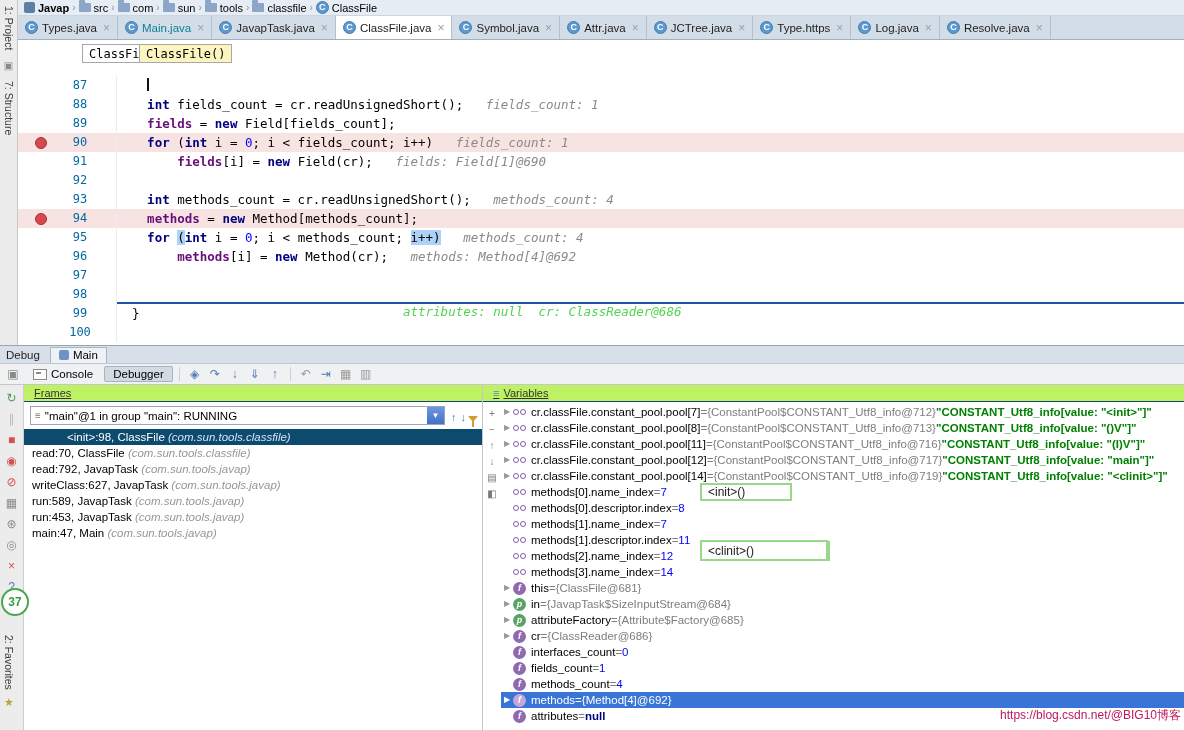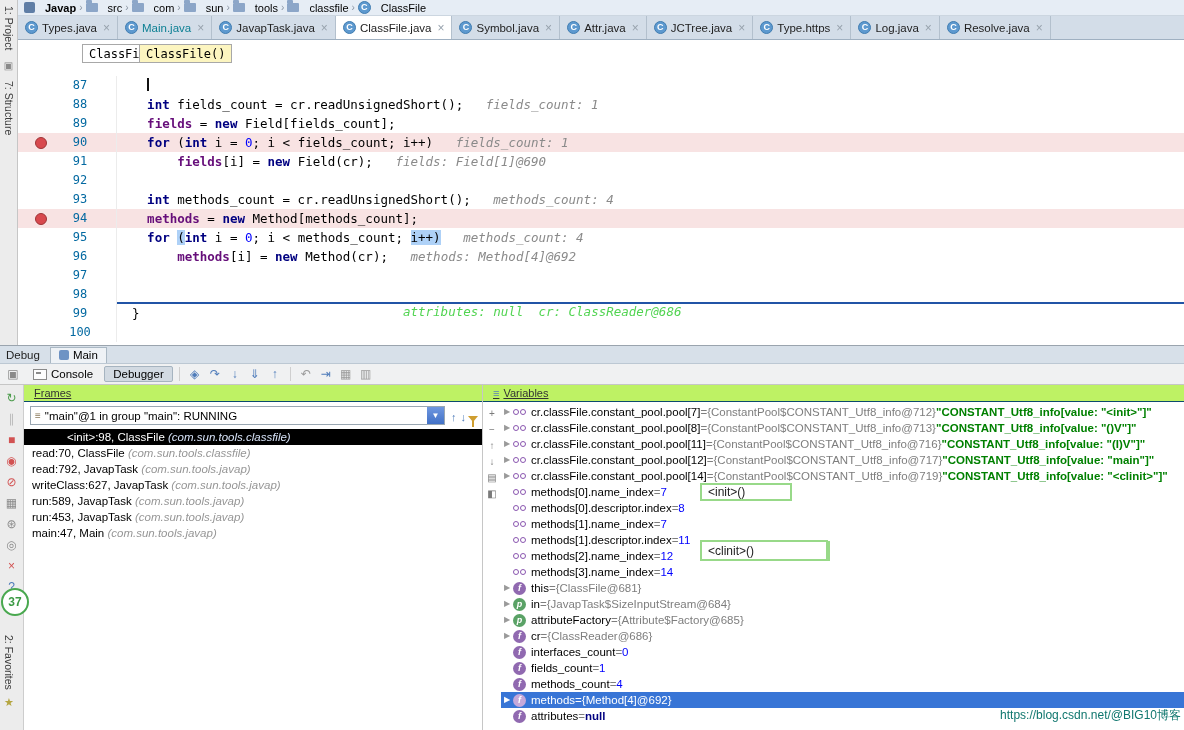--- a/index.html
+++ b/index.html
@@ -6,21 +6,21 @@
   #app{position:relative;width:1184px;height:730px;background:#ececec;font-family:"Liberation Sans",sans-serif;overflow:hidden;}
 
   
   #stripe{position:absolute;left:0;top:0;width:18px;height:345px;background:#ececec;border-right:1px solid #c6c6c6;display:flex;flex-direction:column;align-items:center;padding-top:6px;gap:10px;box-sizing:border-box;}
   .vlabel{writing-mode:vertical-rl;font-size:10.5px;color:#3c3c3c;white-space:nowrap;}
   .stripe-icon{font-size:10px;color:#8a8a8a;}
   #stripe-bottom{position:absolute;left:0;top:635px;width:18px;height:95px;display:flex;flex-direction:column;align-items:center;gap:6px;z-index:8;}
 
   
   #crumbs{position:absolute;left:18px;top:0;width:1166px;height:16px;background:#e6edf5;border-bottom:1px solid #ccd6e0;display:flex;align-items:center;font-size:11px;padding-left:4px;box-sizing:border-box;}
-  .crumb-item{display:flex;align-items:center;gap:10px;padding:0 2px;}
+  .crumb-item{display:flex;align-items:center;gap:3px;padding:0 2px;}
   .crumb-sep{color:#8a95a3;margin:0 1px;font-size:10px;}
   .folder{width:12px;height:9px;background:#8ca6c8;border-radius:1px;position:relative;display:inline-block;}
   .folder::before{content:"";position:absolute;top:-3px;left:0;width:6px;height:3px;background:#8ca6c8;border-radius:1px 1px 0 0;}
   .proj-icon{width:11px;height:11px;background:#5f7ea6;border-radius:2px;display:inline-block;}
 
   
   #tabbar{position:absolute;left:18px;top:16px;width:1166px;height:24px;background:#d3dde8;border-bottom:1px solid #9fb0c1;display:flex;align-items:stretch;box-sizing:border-box;}
   .tab{display:flex;align-items:center;gap:4px;padding:0 7px;font-size:11.5px;border-right:1px solid #b3c0cd;color:#222;}
   .tab.active{background:#fff;}
   .tab.changed .tab-label{color:#0b7f93;}
@@ -74,21 +74,21 @@
   #thread-row{display:flex;align-items:center;margin:4px 4px 4px 6px;gap:4px;}
   .combo{flex:1;height:19px;border:1px solid #9aa7b2;background:#fff;display:flex;align-items:center;font-size:11.5px;padding-left:4px;gap:4px;box-sizing:border-box;}
   .thread-icon{color:#8a7a5a;font-size:10px;}
   .combo-btn{width:17px;height:17px;background:linear-gradient(#6f97e0,#4271c6);margin-left:auto;color:#fff;font-size:8px;display:flex;align-items:center;justify-content:center;flex:none;}
   .ftool{color:#4f7cba;font-size:11px;margin:0 2px;}
   .funnel{display:inline-block;width:0;height:0;border-left:5px solid transparent;border-right:5px solid transparent;border-top:6px solid #cf9e30;position:relative;top:1px;}
   .funnel::after{content:"";position:absolute;left:-1px;top:-1px;width:2px;height:6px;background:#cf9e30;}
   #frame-list{margin-top:2px;}
   .frame-row{height:16px;line-height:16px;font-size:11.5px;padding-left:8px;white-space:nowrap;overflow:hidden;}
   .frame-row .pkg{color:#969696;font-style:italic;}
-  .frame-row.selected{background:#000000;color:#fff;padding-left:43px;}
+  .frame-row.selected{background:#0c4a6e;color:#fff;padding-left:43px;}
   .frame-row.selected .pkg{color:#d7e3f8;}
 
   
   #vars{position:absolute;left:482px;top:39px;width:702px;bottom:0;background:#fff;border-left:1px solid #c6c6c6;box-sizing:border-box;}
   #vars-body{position:absolute;top:17px;left:0;right:0;bottom:0;}
   #watch-bar{position:absolute;left:0;top:2px;width:18px;display:flex;flex-direction:column;align-items:center;gap:5px;padding-top:4px;color:#7a7a7a;font-size:10px;}
   #var-rows{position:absolute;left:18px;top:2px;right:0;}
   .var-row{height:16px;line-height:16px;display:flex;align-items:center;font-size:11.5px;white-space:nowrap;overflow:hidden;}
   .varrow{width:12px;text-align:center;color:#9a9a9a;font-size:8px;flex:none;}
   .vicon{width:13px;height:13px;margin-right:5px;flex:none;position:relative;border-radius:50%;display:flex;align-items:center;justify-content:center;font-size:9px;color:#fff;font-style:italic;font-weight:bold;box-sizing:border-box;}
@@ -110,21 +110,21 @@
   .vars-header-icon{color:#5b82b5;font-size:11px;}
 
   
   .anno{position:absolute;background:#fff;border:2px solid #98d989;font-size:12px;color:#222;display:flex;align-items:center;padding:0 6px;z-index:6;box-sizing:border-box;}
   #anno-0{left:700px;top:483px;width:92px;height:18px;}
   #anno-1{left:700px;top:542px;width:120px;height:19px;}
   #anno-2{left:700px;top:541px;width:130px;height:20px;}
   #anno-3{left:700px;top:540px;width:128px;height:21px;}
 
   #badge{position:absolute;left:1px;top:588px;width:28px;height:28px;border:2px solid #49a84f;border-radius:50%;background:#fff;color:#3c9a44;font-size:12px;font-weight:bold;display:flex;align-items:center;justify-content:center;z-index:9;box-sizing:border-box;}
-  #watermark{position:absolute;right:3px;top:707px;font-size:12px;color:#0f766e;z-index:9;}
+  #watermark{position:absolute;right:3px;top:707px;font-size:12px;color:#be185d;z-index:9;}
   .star{color:#b5a642;font-size:11px;}
 </style>
 </head>
 <body>
 
 <div id="app">
 
   <div id="stripe">
       <span class="vlabel">1: Project</span>
       <span class="stripe-icon">▣</span>

